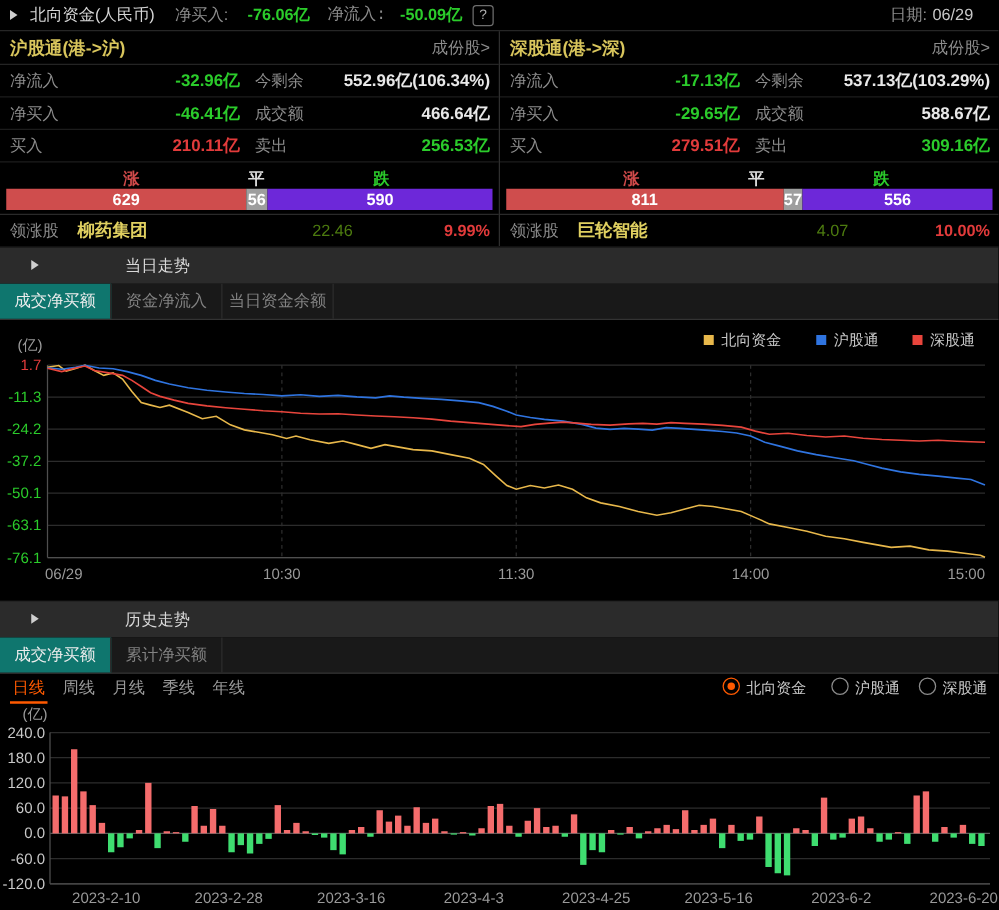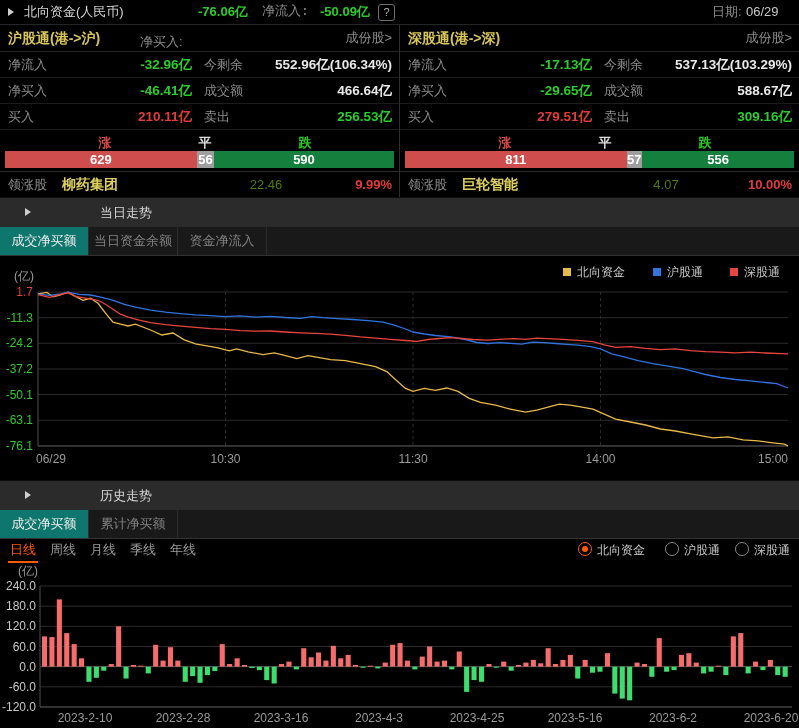--- a/index.html
+++ b/index.html
@@ -27,21 +27,21 @@
   .p-row{position:relative;height:25px;line-height:25px;border-bottom:1px solid #1c1c1c;}
   .c1{position:absolute;left:8px;color:#8c8c8c;}
   .c2{position:absolute;left:60px;width:132px;text-align:right;font-weight:bold;font-size:13.5px;}
   .c3{position:absolute;left:204px;color:#8c8c8c;}
   .c4{position:absolute;right:7px;left:auto;font-weight:bold;font-size:13.5px;}
   .ud-labels{position:relative;height:25px;line-height:25px;}
   .udl{position:absolute;width:90px;text-align:center;font-weight:bold;}
   .udl.up{left:60px;color:#d04a4a;} .udl.flat{left:160px;color:#dcdcdc;} .udl.down{left:260px;color:#2bcc2b;}
   .ud-bar{position:absolute;left:5px;right:5px;top:126px;height:17px;display:flex;}
   .seg{height:17px;line-height:17px;text-align:center;color:#fff;font-weight:bold;font-size:13px;overflow:hidden;}
-  .seg-up{background:#cf4d4d;} .seg-flat{background:#9e9e9e;} .seg-down{background:#15803d;}
+  .seg-up{background:#cf4d4d;} .seg-flat{background:#9e9e9e;} .seg-down{background:#6d28d9;}
   .leader{position:absolute;left:0;right:0;top:146px;height:25px;line-height:25px;border-top:1px solid #2a2a2a;}
   .ld-label{position:absolute;left:8px;color:#8c8c8c;}
   .ld-name{position:absolute;left:62px;color:#e0d060;font-weight:bold;font-size:14px;}
   .ld-price{position:absolute;left:215px;width:102px;text-align:center;color:#4d7c0f;font-weight:normal;}
   .ld-pct{position:absolute;right:7px;color:#e23b3b;font-weight:bold;}
   
   .sec-header{position:absolute;left:0;width:799px;height:29px;background:#2b2b2b;border-top:1px solid #0c0c0c;}
   .sec-caret{position:absolute;left:25px;top:10px;}
   .sec-title{position:absolute;left:100px;line-height:29px;color:#d8d8d8;}
   #sec-intraday{top:197px;} #sec-history{top:480px;}
@@ -68,21 +68,21 @@
   svg text{font-family:"Liberation Sans","DejaVu Sans",sans-serif;}
 </style>
 </head>
 <body>
 
 <div id="app">
 
   <div id="topbar">
     <div class="caret abs" style="left:8px;top:8px;"></div>
     <div class="tb-item" style="left:24px;">北向资金(人民币)</div>
-    <div class="tb-item lbl" style="left:140px;margin-top:30px;">净买入:</div>
+    <div class="tb-item lbl" style="left:140px;">净买入:</div>
     <div class="tb-item val-green" style="left:198px;">-76.06亿</div>
     <div class="tb-item lbl" style="left:262px;font-family:Liberation Mono, monospace;">净流入:</div>
     <div class="tb-item val-green" style="left:320px;">-50.09亿</div>
     <div id="help">?</div>
     <div class="tb-item lbl" style="left:712px;">日期:</div>
     <div class="tb-item" style="left:746px;color:#c8c8c8;">06/29</div>
   </div>
 
   <div id="panels">
     <div class="panel" id="panel-hu">
@@ -169,22 +169,22 @@
       </div>
     </div>
   </div>
 
   <div class="sec-header" id="sec-intraday">
     <div class="caret sec-caret"></div>
     <div class="sec-title">当日走势</div>
   </div>
   <div class="tabbar" id="tabs-intraday">
     <div class="tab active">成交净买额</div>
+    <div class="tab">资金净流入</div>
     <div class="tab">当日资金余额</div>
-    <div class="tab">资金净流入</div>
   </div>
 
   <div id="intraday-wrap">
     <svg width="799" height="224" viewBox="0 0 799 224">
         <line x1="38" y1="36" x2="788" y2="36" stroke="#2c2c2c"></line>
         <text x="33" y="40" text-anchor="end" fill="#e23b3b" font-size="12">1.7</text>
         <line x1="38" y1="61.732647814910024" x2="788" y2="61.732647814910024" stroke="#2c2c2c"></line>
         <text x="33" y="65.73264781491002" text-anchor="end" fill="#2bcc2b" font-size="12">-11.3</text>
         <line x1="38" y1="87.26735218508998" x2="788" y2="87.26735218508998" stroke="#2c2c2c"></line>
         <text x="33" y="91.26735218508998" text-anchor="end" fill="#2bcc2b" font-size="12">-24.2</text>

